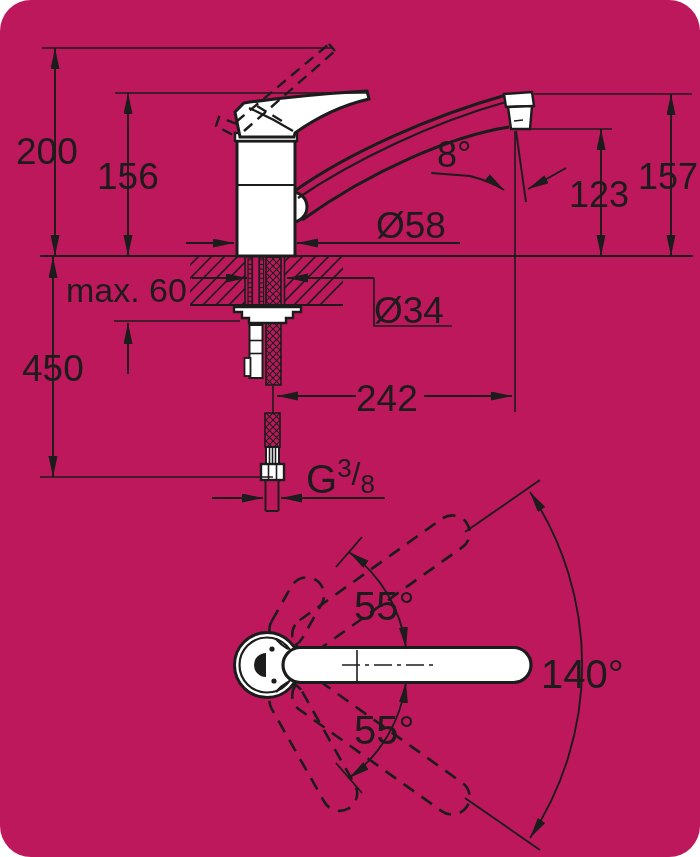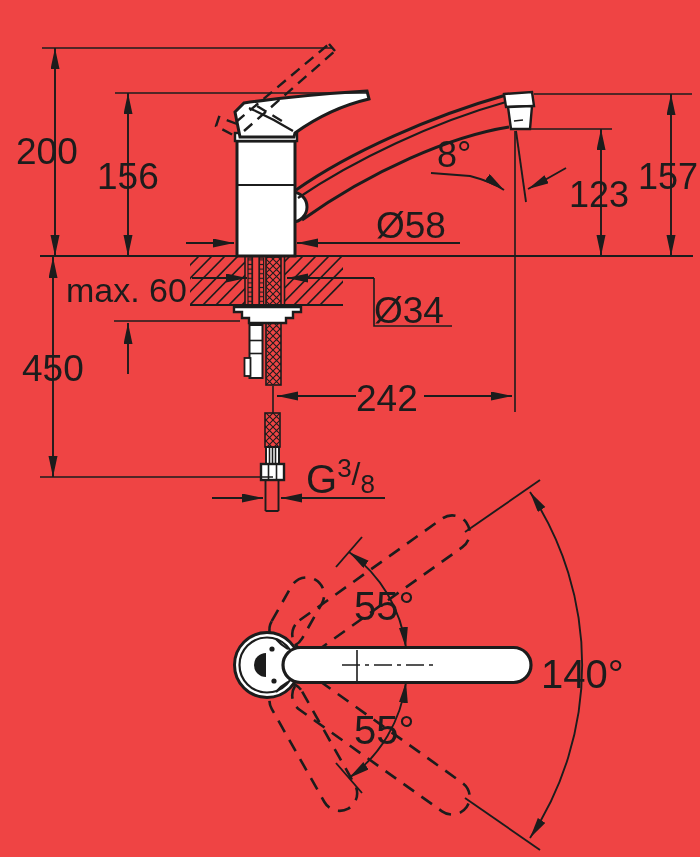--- a/index.html
+++ b/index.html
@@ -1,17 +1,17 @@
 <!DOCTYPE html>
 <html><head>
 <meta charset="utf-8">
 <style>
   html,body{margin:0;padding:0;background:#ffffff;}
-  .stage{position:relative;width:700px;height:857px;background:#ef4444;overflow:hidden;
-         font-family:"Liberation Sans", sans-serif;}
+  .stage{position:relative;width:700px;height:857px;background:#be185d;overflow:hidden;
+         font-family:"Liberation Sans", sans-serif;border-radius:31px;}
   svg{position:absolute;left:0;top:0;}
   svg text{fill:#1c1c1c;font-family:"Liberation Sans", sans-serif;}
   .ln{stroke:#1c1c1c;stroke-width:1.9;fill:none;}
   .thin{stroke:#1c1c1c;stroke-width:1.6;fill:none;}
   .part{stroke:#1c1c1c;stroke-width:3;fill:#ffffff;}
   .part2{stroke:#1c1c1c;stroke-width:2.4;fill:#ffffff;}
   .pl{stroke:#1c1c1c;stroke-width:3;fill:none;}
   .pl2{stroke:#1c1c1c;stroke-width:2.2;fill:none;}
   .dashcap{stroke:#1c1c1c;stroke-width:2.6;fill:none;stroke-dasharray:13 9;}
   .dashln{stroke:#1c1c1c;stroke-width:2.4;fill:none;stroke-dasharray:11 7;}

